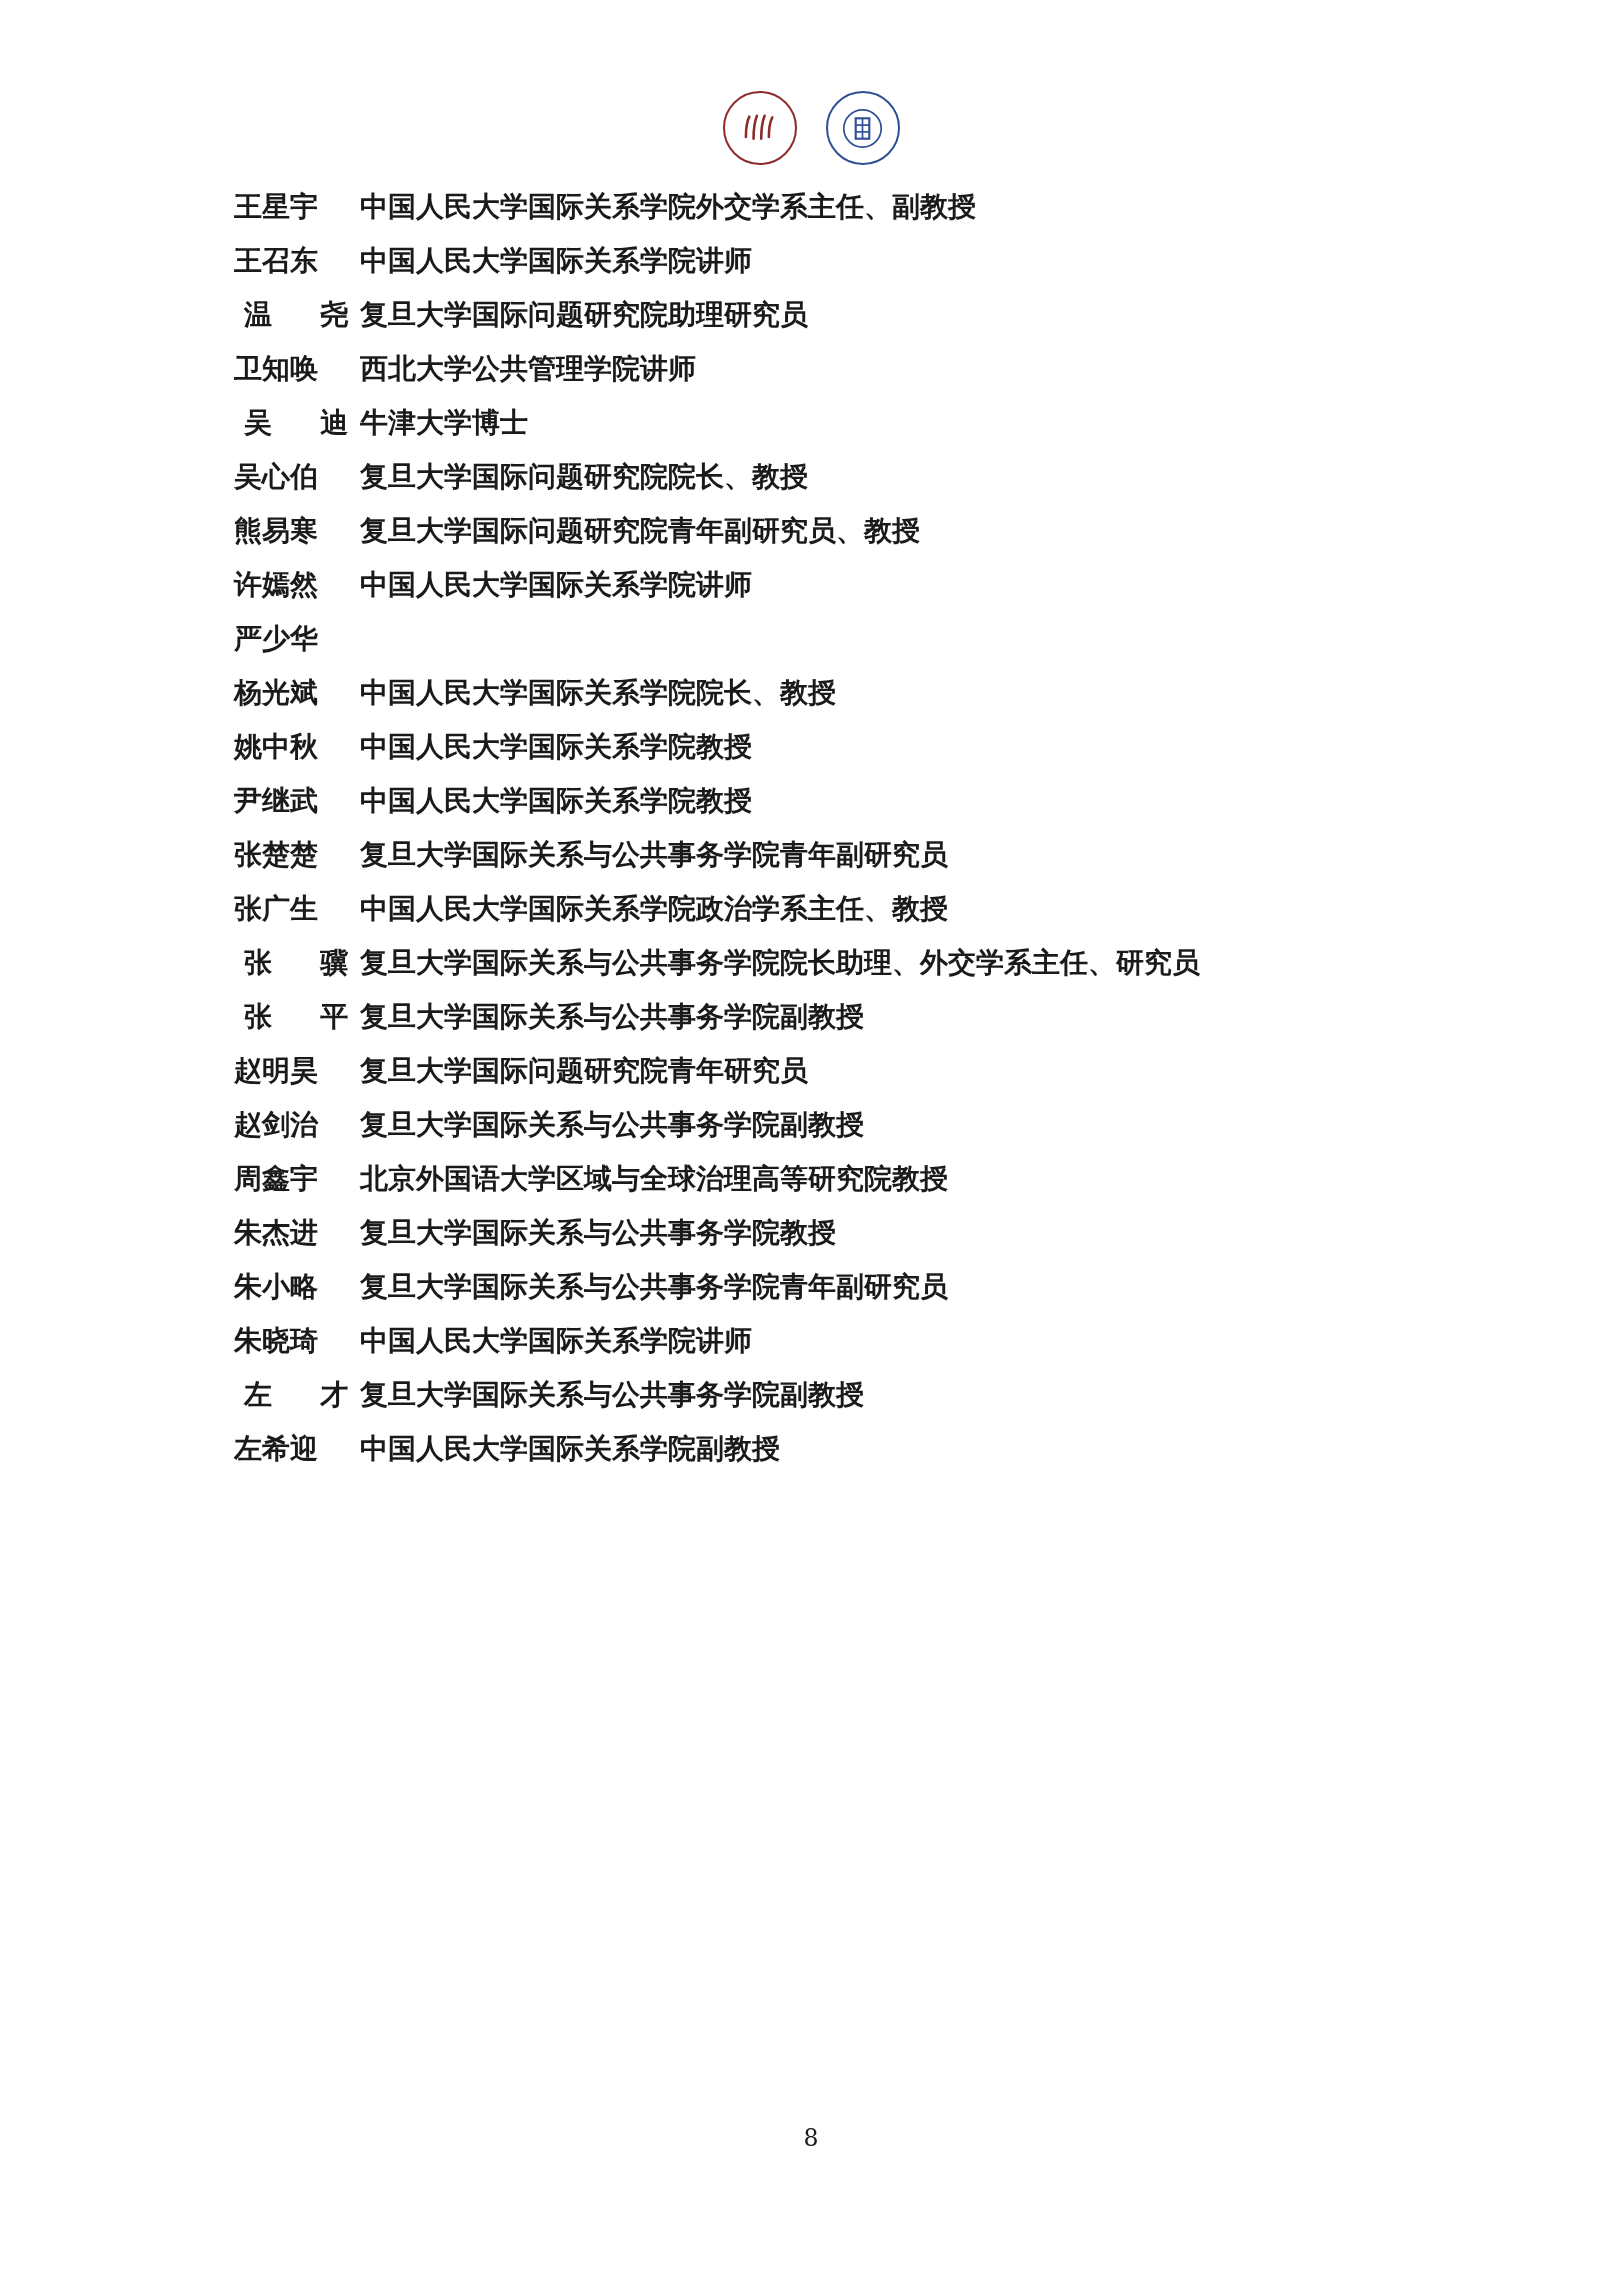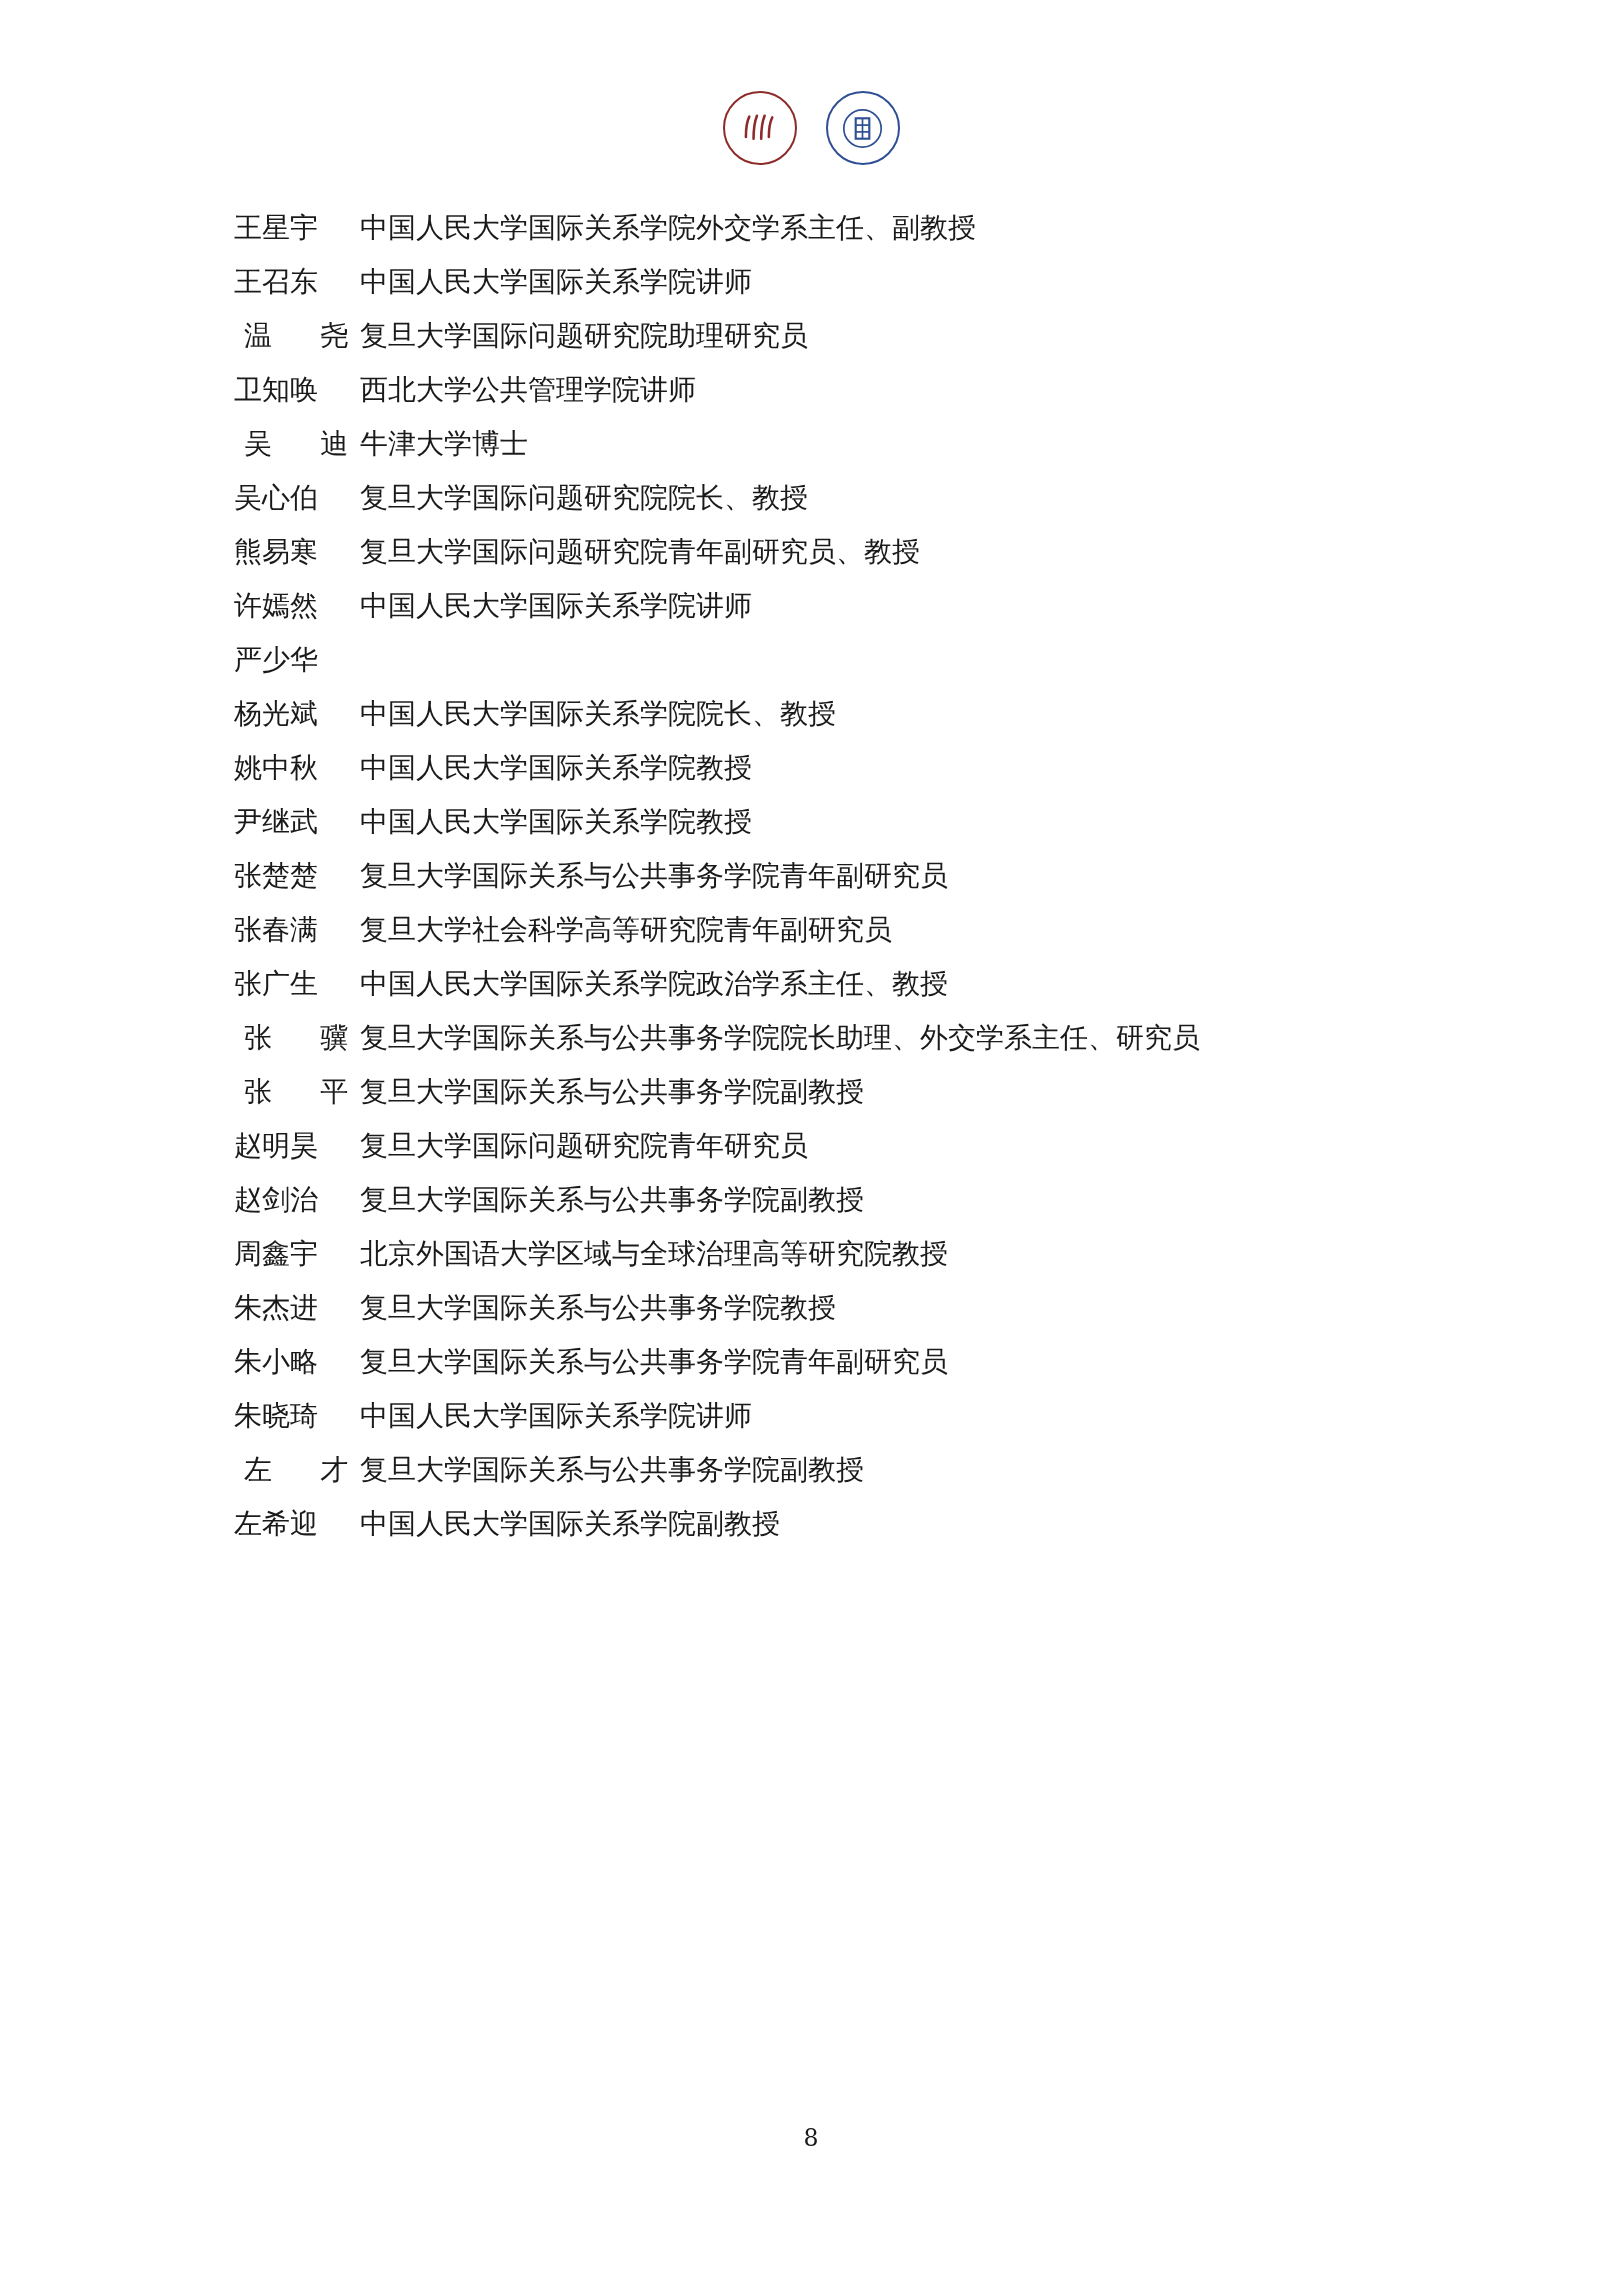--- a/index.html
+++ b/index.html
@@ -40,23 +40,24 @@
   .logo-ruc {
     border: 2.5px solid #8d2a2a;
   }
   .logo-fudan {
     border: 2.5px solid #2f4f95;
   }
   .logo svg { display: block; }
 
   .content {
     position: absolute;
-    top: 201px;
+    top: 180px;
     left: 234px;
     width: 1197px;
+    font-weight: bold;
   }
   .entry {
     display: flex;
     align-items: baseline;
     font-size: 28px;
     line-height: 54px;
     color: #1a1a1a;
     white-space: nowrap;
   }
   .entry .name {
@@ -163,24 +164,20 @@
       </div>
       <div class="entry">
         <span class="name">尹继武</span>
         <span class="title">中国人民大学国际关系学院教授</span>
       </div>
       <div class="entry">
         <span class="name">张楚楚</span>
         <span class="title">复旦大学国际关系与公共事务学院青年副研究员</span>
       </div>
       <div class="entry">
-        <span class="name">张春满</span>
-        <span class="title">复旦大学社会科学高等研究院青年副研究员</span>
-      </div>
-      <div class="entry">
         <span class="name">张广生</span>
         <span class="title">中国人民大学国际关系学院政治学系主任、教授</span>
       </div>
       <div class="entry">
         <span class="name spaced">
           <span>张</span>
           <span>骥</span>
         </span>
         <span class="title">复旦大学国际关系与公共事务学院院长助理、外交学系主任、研究员</span>
       </div>

